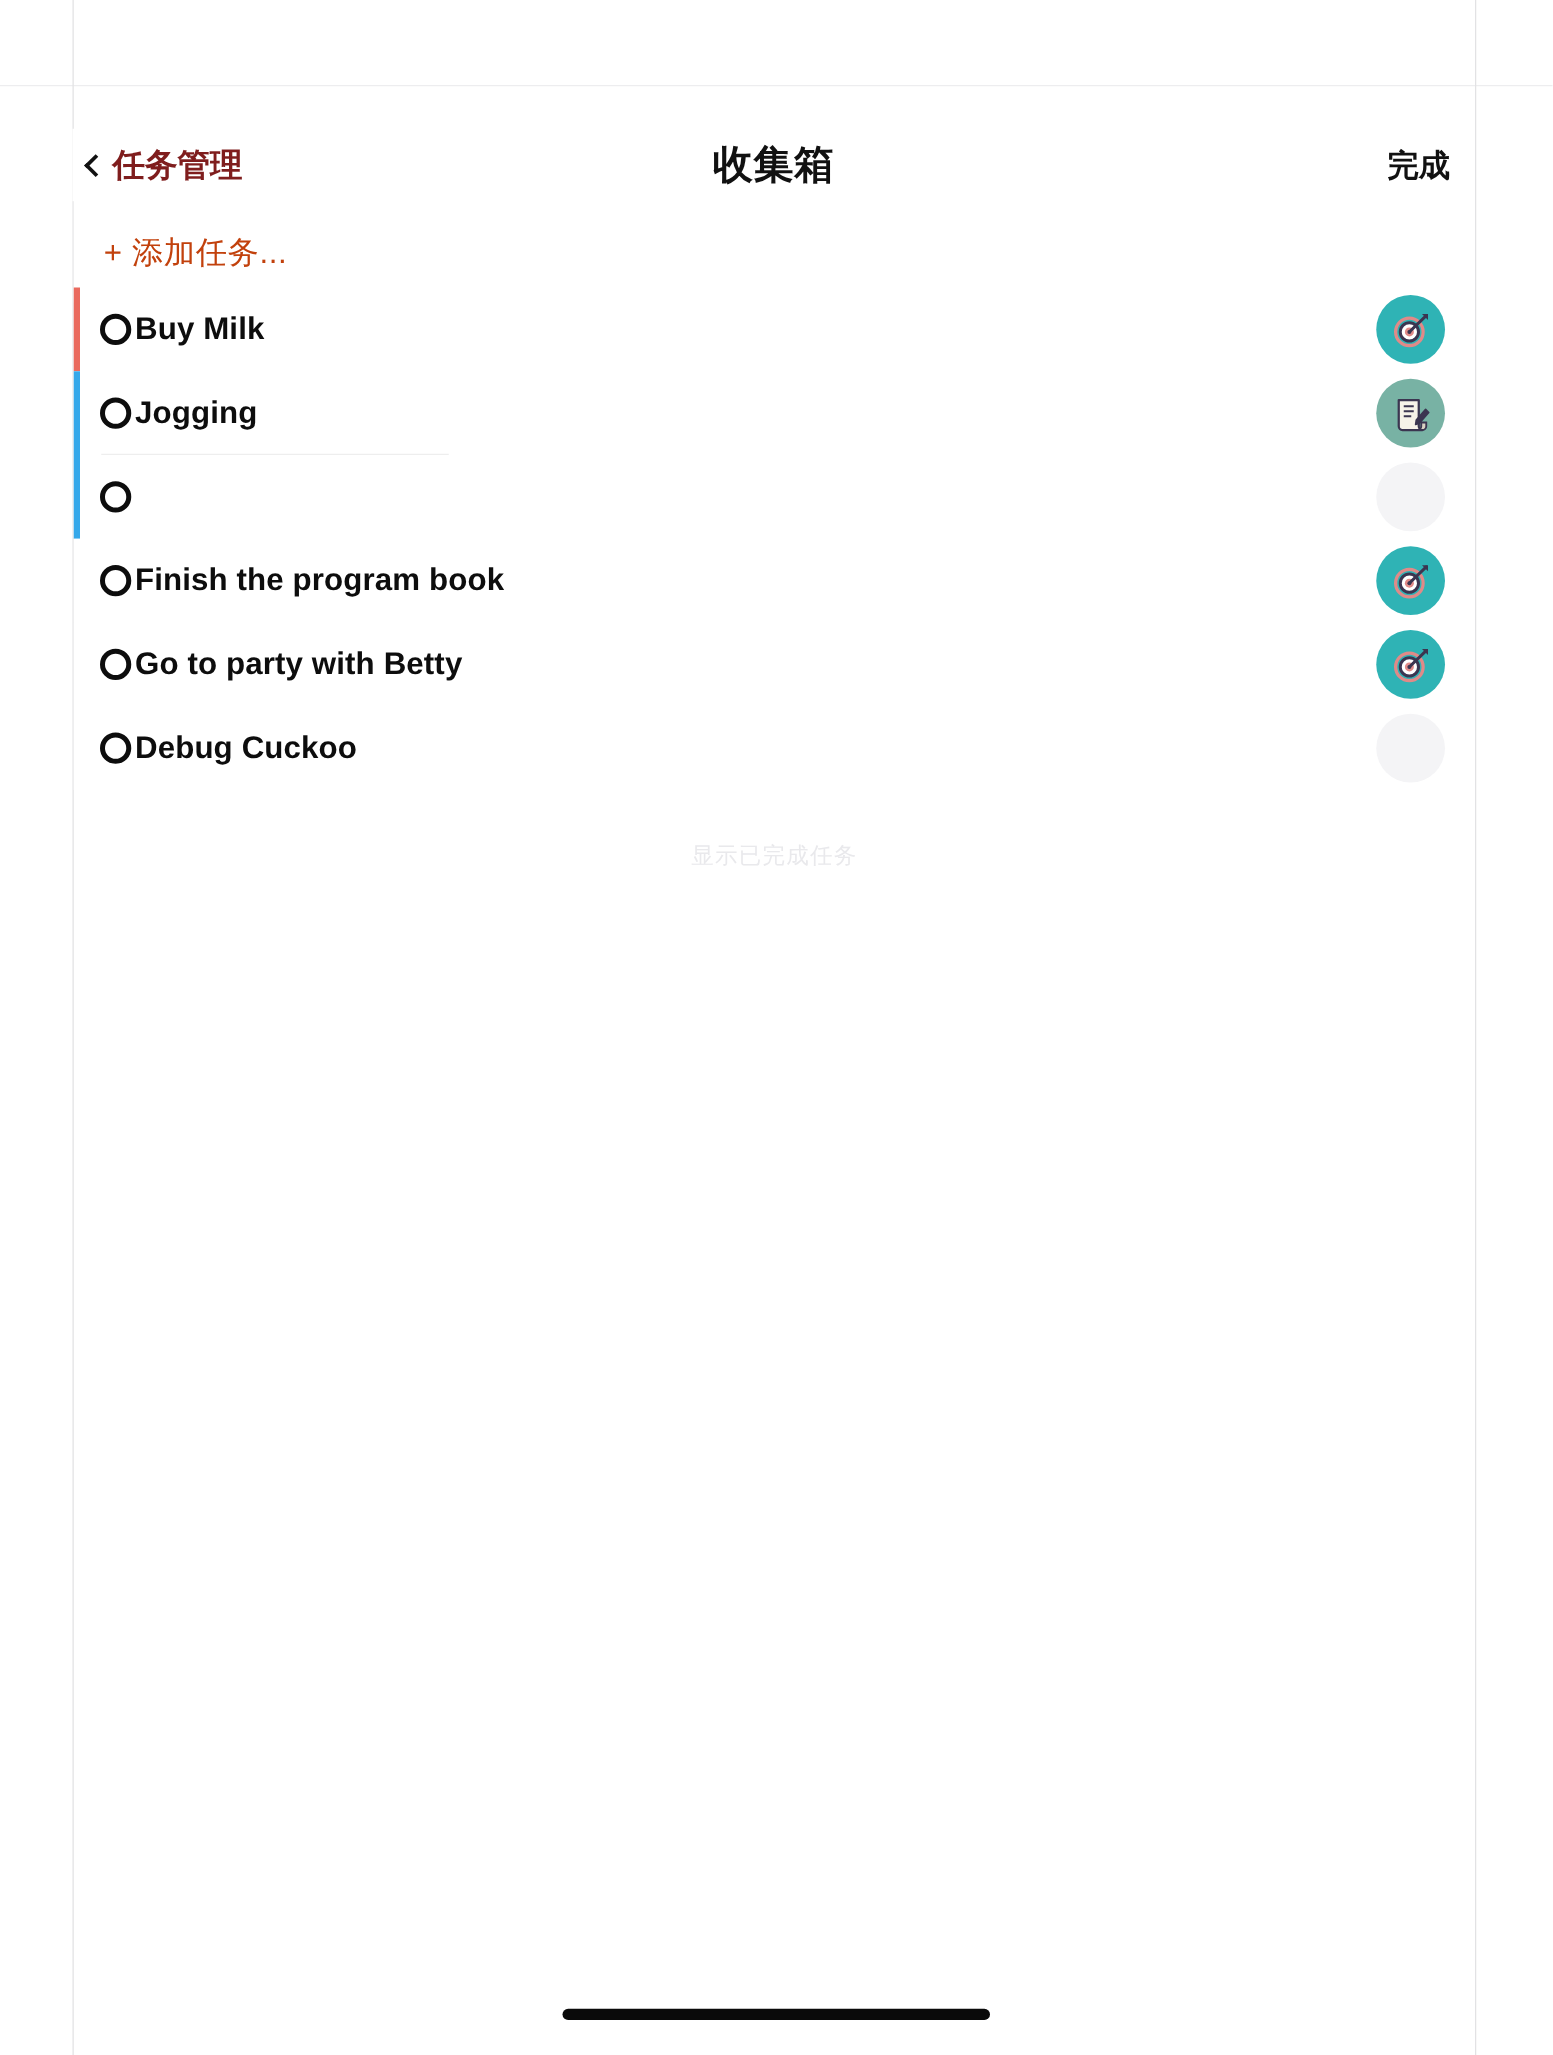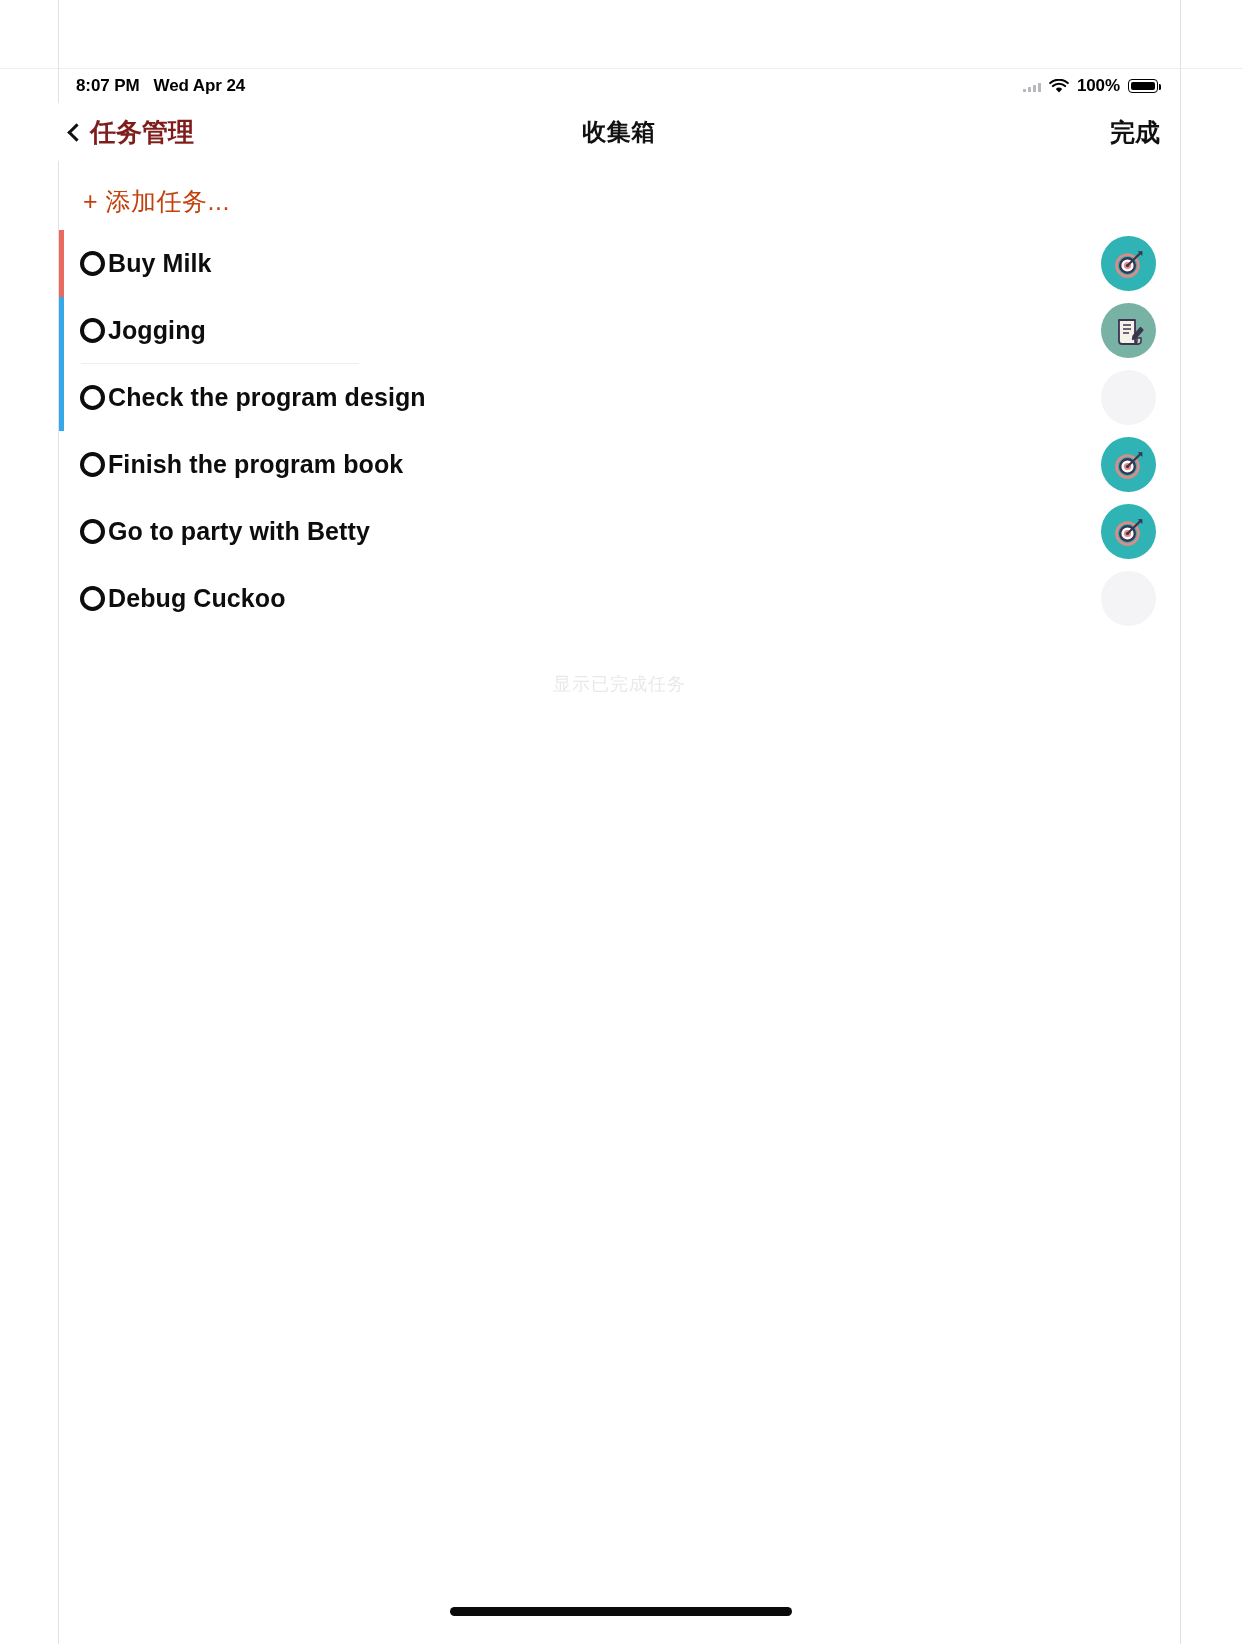--- a/index.html
+++ b/index.html
@@ -87,21 +87,21 @@
     width:13px; height:13px;
     border-left:3.6px solid #111;
     border-bottom:3.6px solid #111;
     transform: rotate(45deg);
     margin-right:3px;
     margin-top:1px;
   }
   #nav-title {
     position:absolute; left:0; right:0;
     text-align:center;
-    font-size:24px; font-weight:700; color:#111;
+    font-size:32px; font-weight:700; color:#111;
     letter-spacing:0.5px;
   }
   #nav-done {
     position:absolute; right:20px;
     font-size:25px; font-weight:700; color:#111;
     cursor:pointer;
   }
 
   
   #add-task-row {
@@ -201,45 +201,20 @@
 </style>
 </head>
 <body>
 
 <div id="device">
 
   <div id="bezel-top"></div>
   <div id="bezel-left"></div>
   <div id="bezel-right"></div>
 
-  <div id="status-bar">
-    <div id="status-left">
-      <span>8:07 PM</span>
-      <span>Wed Apr 24</span>
-    </div>
-    <div id="status-right">
-      <span class="sig-dots">
-        <i></i>
-          <i></i>
-          <i></i>
-          <i></i>
-      </span>
-      <span class="wifi-icon">
-        <svg width="20" height="15" viewBox="0 0 20 15">
-          <path d="M10 13.4 L6.8 9.9 a4.7 4.7 0 0 1 6.4 0 Z" fill="#000"></path>
-          <path d="M3.9 7.1 a8.9 8.9 0 0 1 12.2 0" stroke="#000" stroke-width="2.1" fill="none" stroke-linecap="round"></path>
-          <path d="M1.2 4.1 a13 13 0 0 1 17.6 0" stroke="#000" stroke-width="2.1" fill="none" stroke-linecap="round"></path>
-        </svg>
-      </span>
-      <span>100%</span>
-      <span class="battery-shell">
-        <span class="battery-fill" style="width:24px"></span>
-      </span>
-    </div>
-  </div>
 
   <div id="nav-bar">
     <div id="nav-back">
       <span class="chev"></span>
       <span>任务管理</span>
     </div>
     <div id="nav-title">收集箱</div>
     <div id="nav-done">完成</div>
   </div>
 
@@ -276,21 +251,20 @@
     <line x1="11" y1="19" x2="17" y2="19" stroke="#3b3550" stroke-width="1.5"></line>
     <path d="M26 30 h-4 a3 3 0 0 0 3 -3 v-3 l4 0 v3 a3 3 0 0 1 -3 3 Z" fill="#d9d2c2" stroke="#3b3550" stroke-width="1.5"></path>
     <path d="M21 22 L28.5 13.5 L31 16 L23.5 24.5 L20.5 25.5 Z" fill="#3b3550" stroke="#3b3550" stroke-width="1.3" stroke-linejoin="round"></path>
   </svg>
         </div>
         <div class="task-sep"></div>
       </div>
       <div class="task-row">
         <div class="task-accent" style="background: rgb(53, 168, 234);"></div>
         <div class="task-check"></div>
-        <div class="task-title">Check the program design</div>
         <div class="task-badge badge-empty"></div>
       </div>
       <div class="task-row">
         <div class="task-accent" style="background: transparent;"></div>
         <div class="task-check"></div>
         <div class="task-title">Finish the program book</div>
         <div class="task-badge badge-target">
           <svg width="34" height="34" viewBox="0 0 34 34">
     <circle cx="15.5" cy="18.5" r="11" fill="none" stroke="#e08a88" stroke-width="2.6"></circle>
     <circle cx="15.5" cy="18.5" r="7.3" fill="#ffffff" stroke="#3b3550" stroke-width="2.4"></circle>

